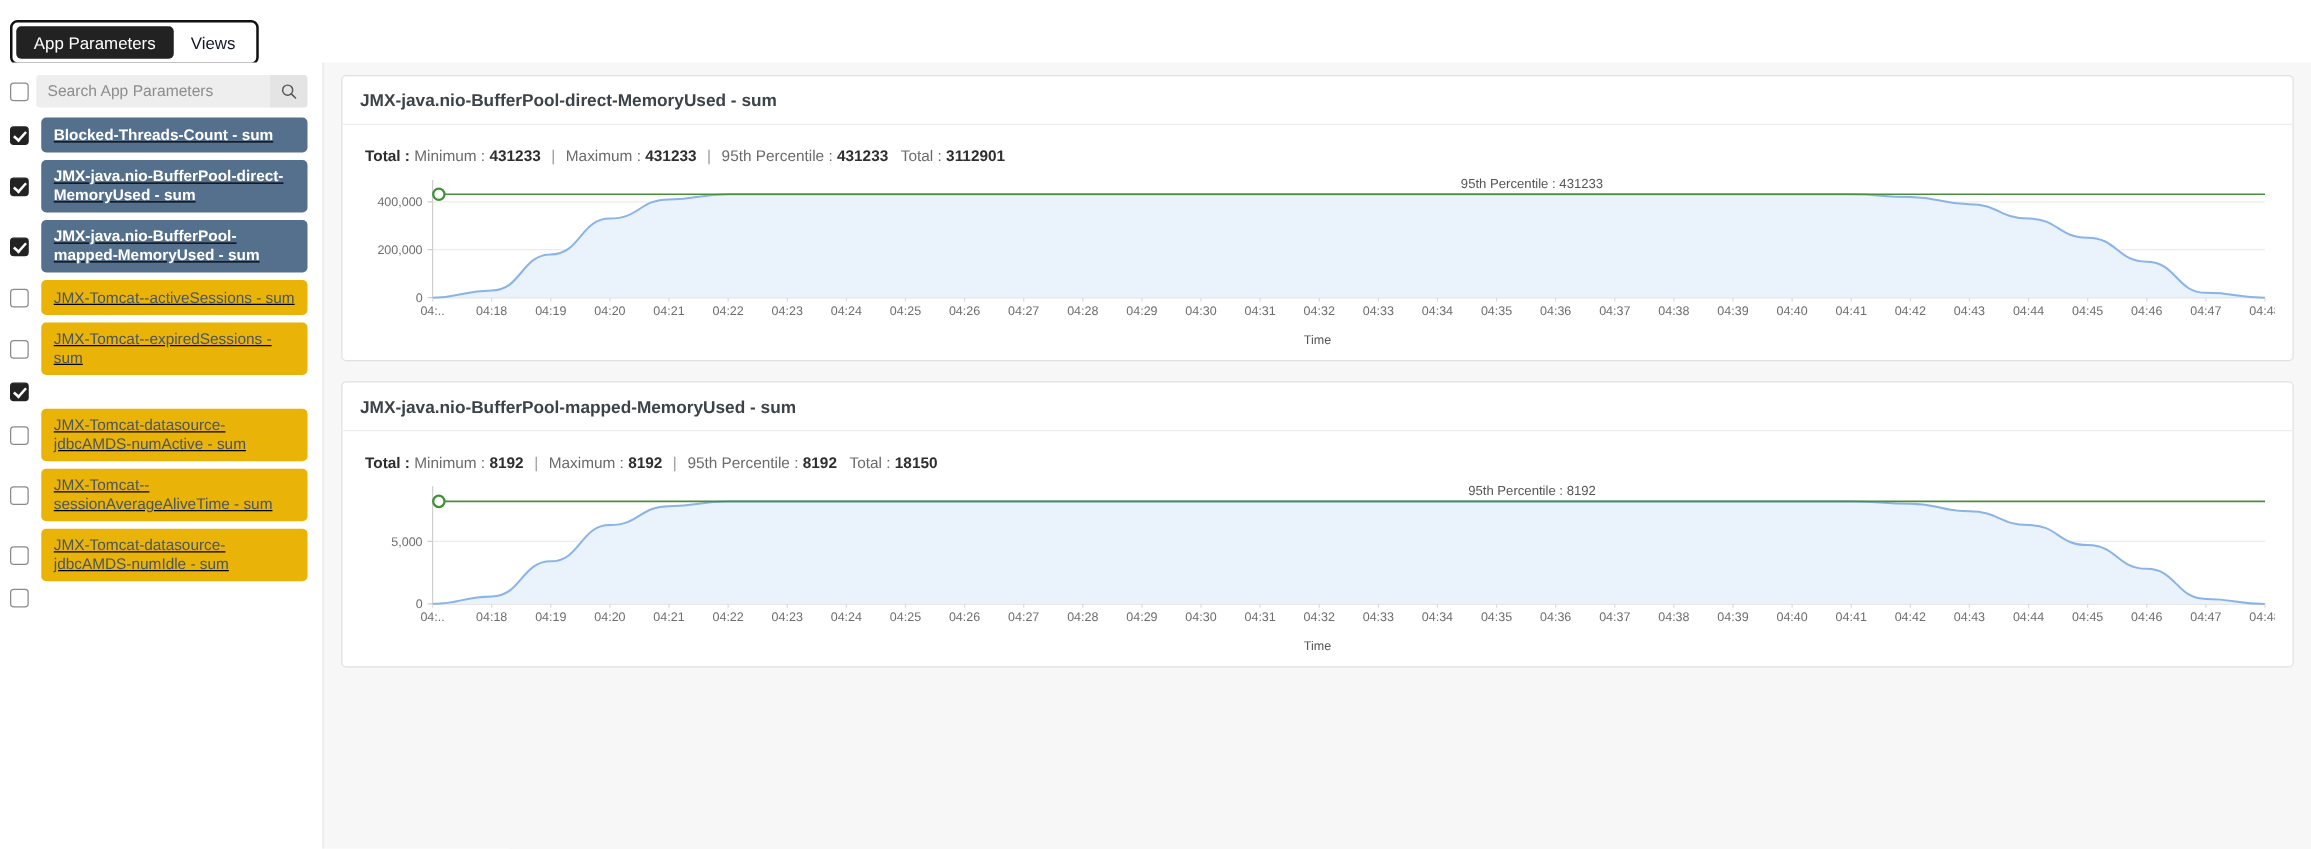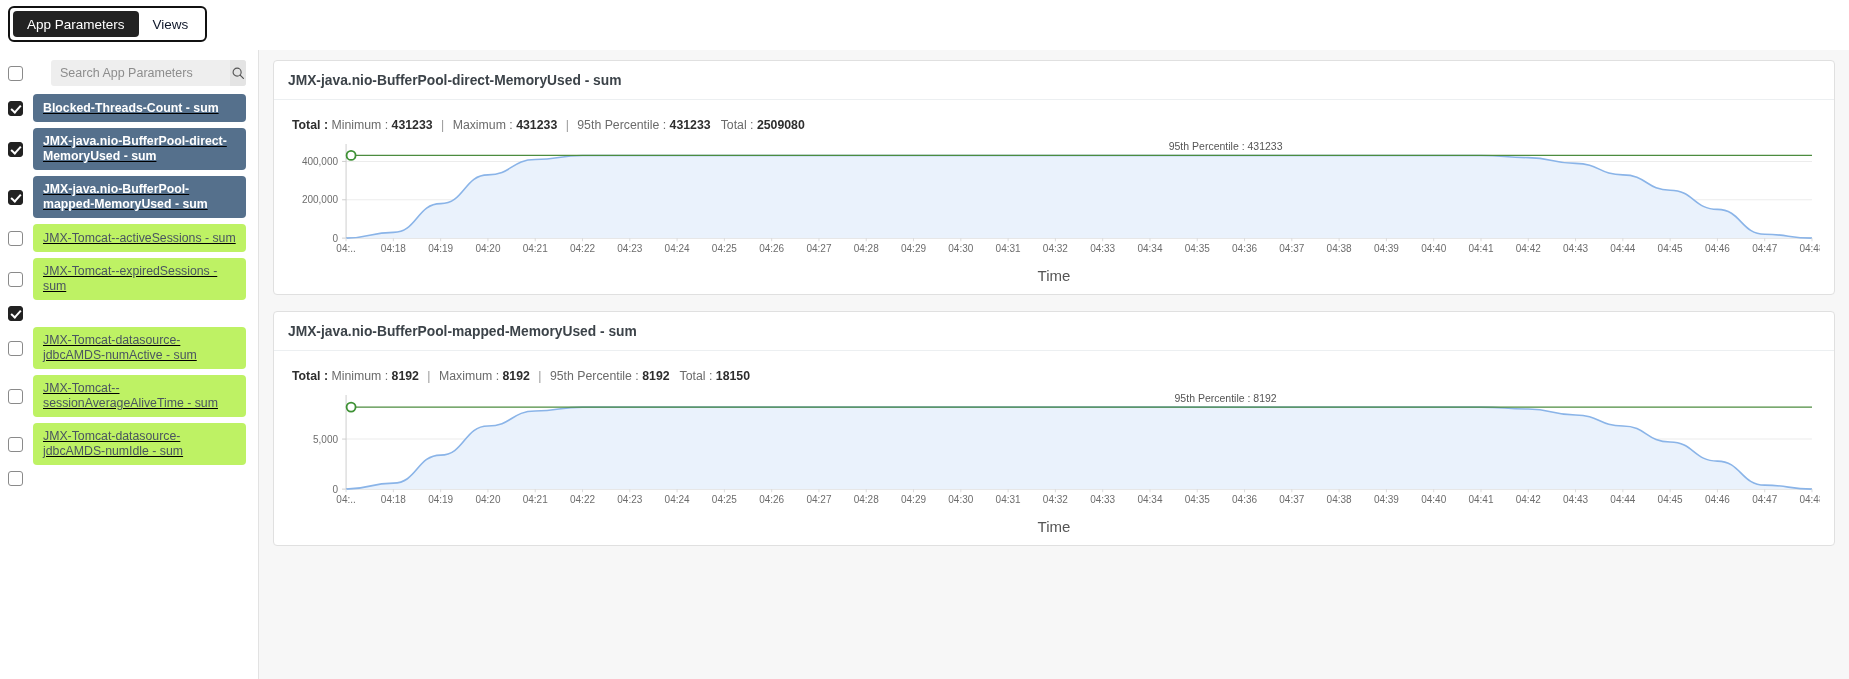--- a/index.html
+++ b/index.html
@@ -7,21 +7,21 @@
     margin: 0; padding: 0;
     width: 1849px; height: 679px;
     background: #ffffff;
     font-family: "Liberation Sans", sans-serif;
     overflow: hidden;
   }
   .app { position: relative; width: 1849px; height: 679px; background:#fff; }
 
   
   .tabbar {
-    position: absolute; left: 8px; top: 6px;
+    position: absolute; left: 8px; top: 16px;
     border: 2px solid #111; border-radius: 6px;
     background: #fff; padding: 3px;
     display: flex; align-items: stretch;
     height: 36px;
   }
   .tab {
     display: flex; align-items: center; justify-content: center;
     padding: 0 14px;
     font-size: 13.5px; color: #0f172a; cursor: pointer;
     border-radius: 4px; white-space: nowrap;
@@ -32,21 +32,21 @@
   .sidebar {
     position: absolute; left: 0; top: 50px;
     width: 259px; height: 629px;
     background: #ffffff;
     border-right: 1px solid #e2e2e2;
     overflow: hidden;
   }
   .search-row {
     display: flex; align-items: center;
     padding: 10px 12px 8px 8px;
-    gap: 28px;
+    gap: 6px;
   }
   .chk {
     width: 15px; height: 15px; min-width: 15px;
     border: 1.6px solid #8a8a8a; border-radius: 3px;
     background: #fff; cursor: pointer; position: relative;
   }
   .chk.checked { background: #222; border-color: #222; }
   .chk.checked::after {
     content: ""; position: absolute;
     left: 4.4px; top: 1.2px; width: 4px; height: 8px;
@@ -71,21 +71,21 @@
   .param-list { padding: 0 12px 0 8px; }
   .param-item {
     display: flex; align-items: center; gap: 10px;
     margin-bottom: 6px;
     text-decoration: underline;
   }
   .param-pill {
     flex: 1; min-height: 28px;
     display: flex; align-items: center;
     padding: 6px 10px;
-    background: #bef264; color: #4a5560;
+    background: #eab308; color: #4a5560;
     font-size: 12.3px; line-height: 15px;
     border-radius: 4px; cursor: pointer;
   }
   .param-item.selected .param-pill {
     background: #55708c; color: #ffffff; font-weight: bold;
   }
 
   
   .main {
     position: absolute; left: 259px; top: 50px;
@@ -109,21 +109,21 @@
   .stats {
     font-size: 12.3px; color: #6b6b6b; margin: 6px 0 4px 4px;
   }
   .stats b { color: #2e2e2e; }
   .sep { color: #9a9a9a; padding: 0 5px; }
 
   
   .chart-wrap { position: relative; width: 100%; }
   .chart-svg { display: block; width: 100%; }
   .axis-title {
-    text-align: center; font-size: 15px; color: #555;
+    text-align: center; font-size: 10px; color: #555;
     margin-top: 1px; margin-bottom: 6px;
   }
   .tick-text { font-size: 10px; fill: #6d6d6d; font-family: "Liberation Sans", sans-serif; }
   .ylab-text { font-size: 10px; fill: #6d6d6d; font-family: "Liberation Sans", sans-serif; }
   .pct-text { font-size: 10.5px; fill: #555; font-family: "Liberation Sans", sans-serif; }
 </style>
 </head>
 <body>
 
 <div class="app">
@@ -203,21 +203,21 @@
           <span>Minimum :</span>
           <b>431233</b>
           <span class="sep">|</span>
           <span>Maximum :</span>
           <b>431233</b>
           <span class="sep">|</span>
           <span>95th Percentile :</span>
           <b>431233</b>
           &nbsp;
           <span>Total :</span>
-          <b>2509080</b>
+          <b>3112901</b>
         </div>
         <div class="chart-wrap">
           <svg class="chart-svg" id="chart-0" viewBox="0 0 1530 130" preserveAspectRatio="none">
               <line x1="54" y1="102" x2="58" y2="102" stroke="#cfcfcf" stroke-width="1"></line>
               <text x="50" y="105.5" text-anchor="end" class="ylab-text">0</text>
               <line x1="58" y1="63.702127659574465" x2="1522" y2="63.702127659574465" stroke="#ececec" stroke-width="1"></line>
               <line x1="54" y1="63.702127659574465" x2="58" y2="63.702127659574465" stroke="#cfcfcf" stroke-width="1"></line>
               <text x="50" y="67.20212765957447" text-anchor="end" class="ylab-text">200,000</text>
               <line x1="58" y1="25.40425531914893" x2="1522" y2="25.40425531914893" stroke="#ececec" stroke-width="1"></line>
               <line x1="54" y1="25.40425531914893" x2="58" y2="25.40425531914893" stroke="#cfcfcf" stroke-width="1"></line>

